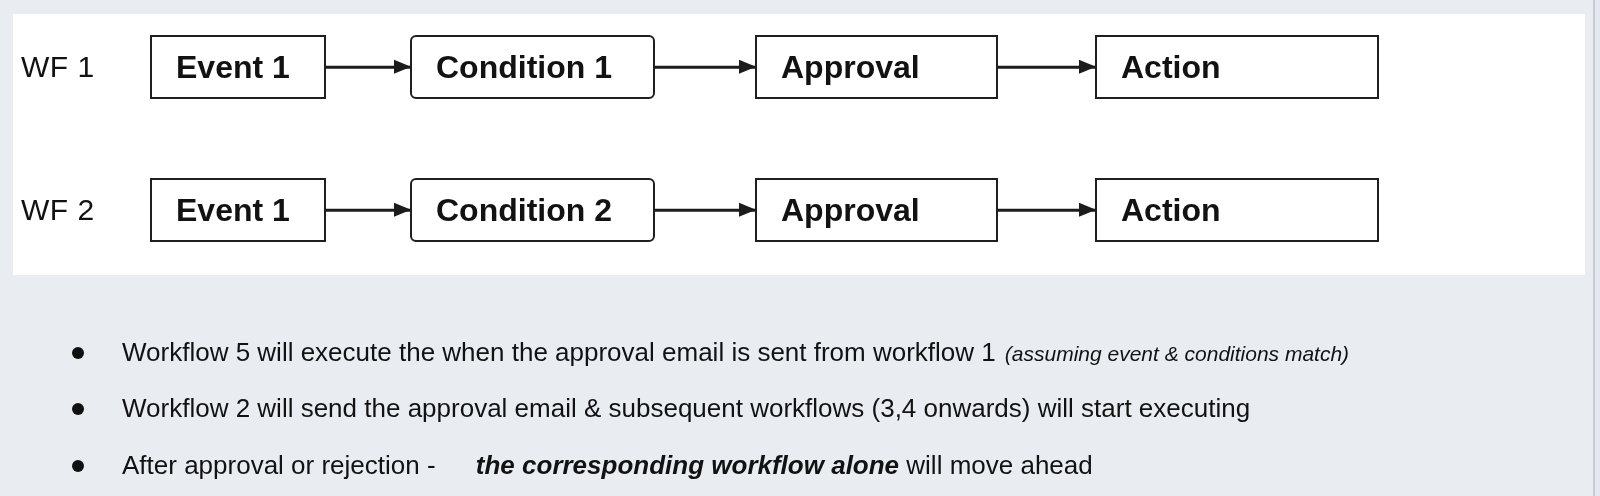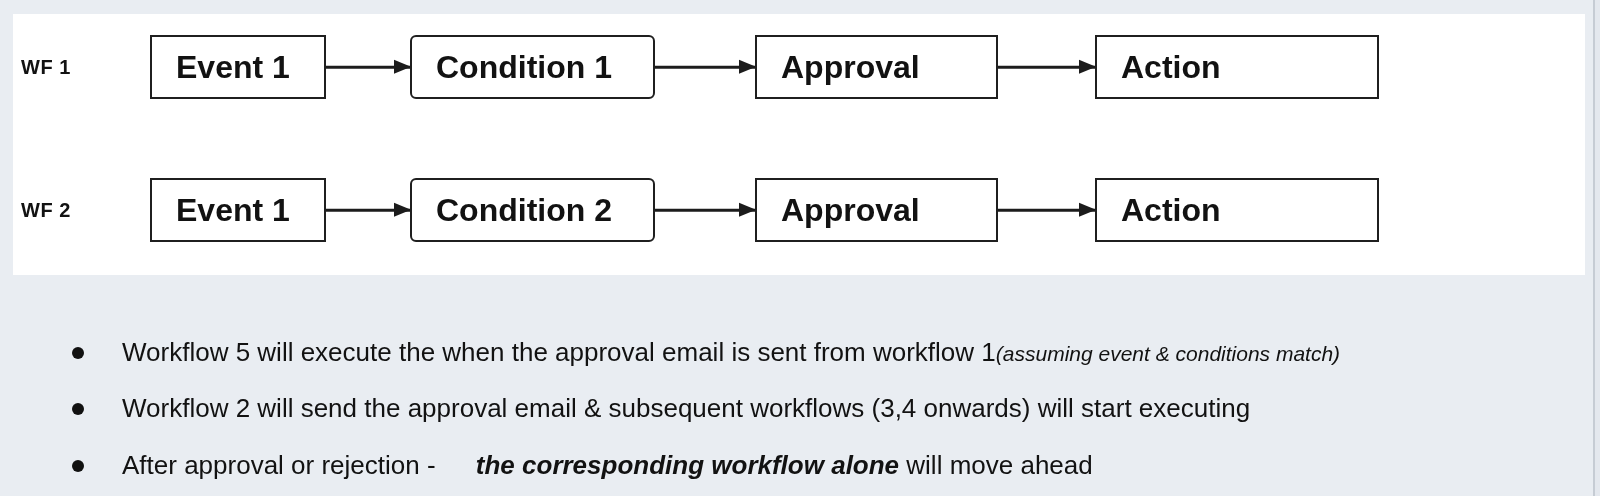--- a/index.html
+++ b/index.html
@@ -36,22 +36,22 @@
   .row-1 { top: 21px; }
   .row-2 { top: 164px; }
 
   .wf-label {
     position: absolute;
     left: 8px;
     top: 0;
     height: 64px;
     display: flex;
     align-items: center;
-    font-size: 20px;
-    font-weight: 700;
+    font-size: 30px;
+    font-weight: 400;
     letter-spacing: 0.5px;
     white-space: nowrap;
   }
 
   .node {
     position: absolute;
     top: 0;
     height: 64px;
     box-sizing: border-box;
     border: 2.5px solid #1f1f1f;
@@ -117,20 +117,21 @@
     background: #111111;
   }
   .bullet-text {
     position: absolute;
     left: 122px;
     white-space: nowrap;
   }
   .aside {
     font-style: italic;
     font-size: 21px;
+    margin-left: 9px;
   }
   .emphasis {
     font-weight: 700;
     font-style: italic;
     margin-left: 33px;
   }
 
   
   .window-edge {
     position: absolute;

